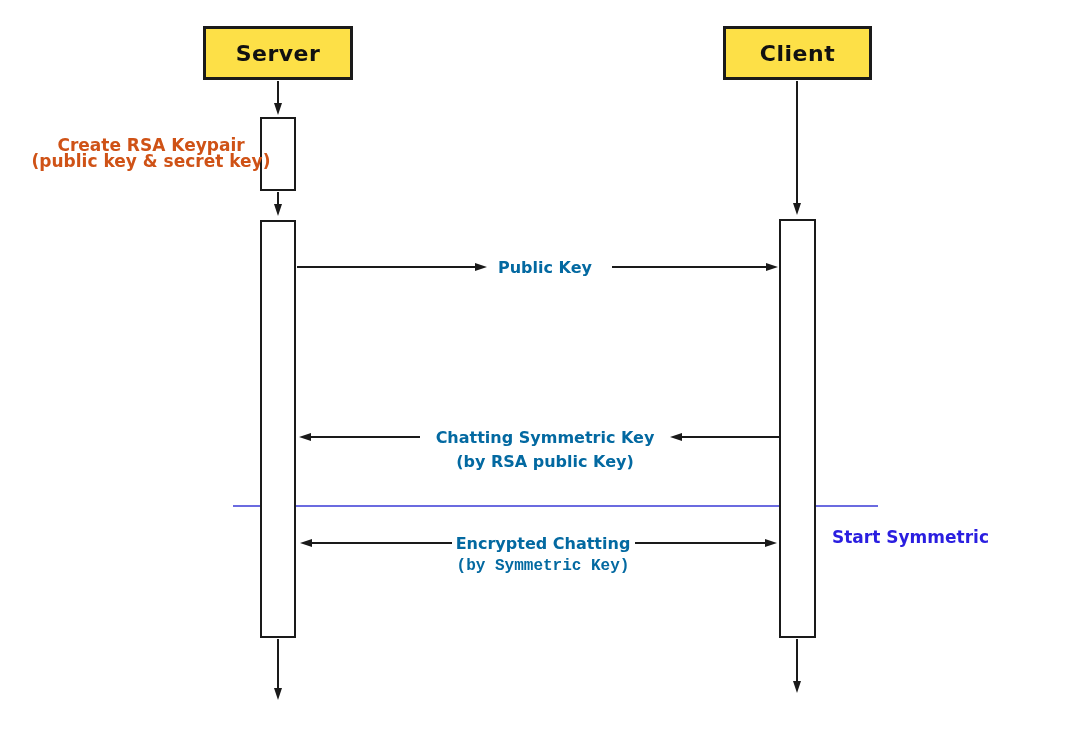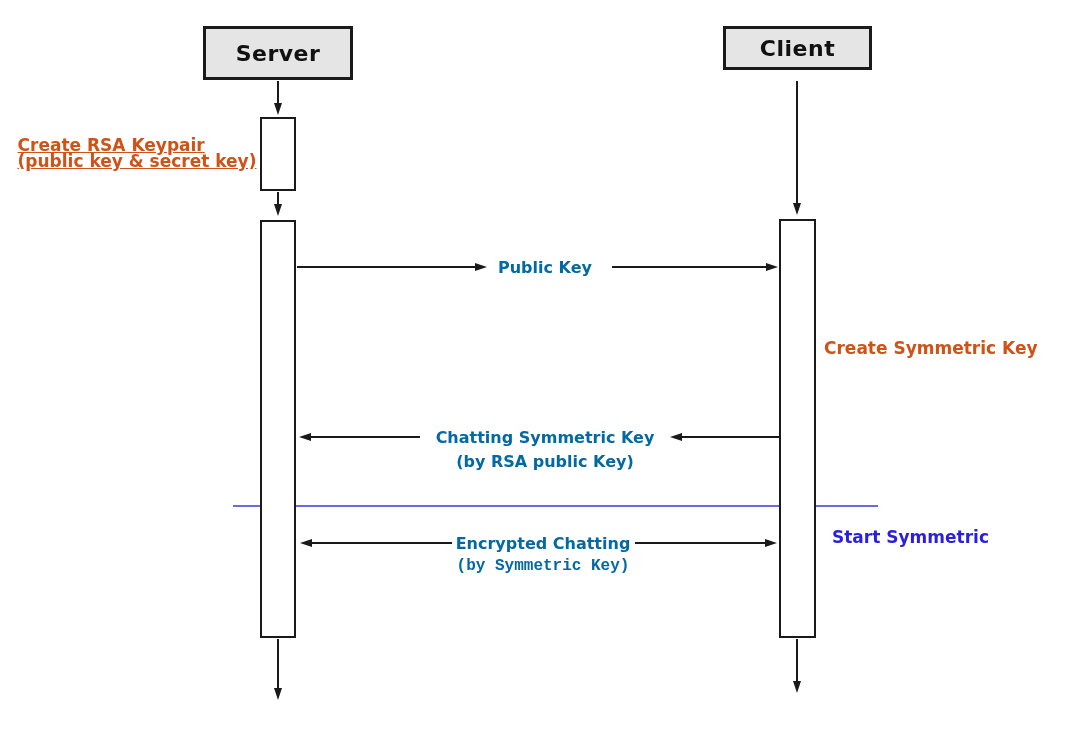--- a/index.html
+++ b/index.html
@@ -8,27 +8,27 @@
     width:1071px;height:734px;
     background:#ffffff;
     font-family:"DejaVu Sans","Liberation Sans",sans-serif;
     overflow:hidden;
   }
   .wires{position:absolute;left:0;top:0;pointer-events:none;}
   .actor{
     position:absolute;
     box-sizing:border-box;
     border:3px solid #1a1a1a;
-    background:#e5e5e5;
+    background:#fde047;
     display:flex;align-items:center;justify-content:center;
     font-weight:bold;font-size:22px;color:#111111;
     letter-spacing:0.5px;
   }
   .actor.server{left:203px;top:26px;width:150px;height:54px;}
-  .actor.client{left:723px;top:26px;width:149px;height:44px;}
+  .actor.client{left:723px;top:26px;width:149px;height:54px;}
   .activation{
     position:absolute;
     box-sizing:border-box;
     border:2.5px solid #1a1a1a;
     background:#ffffff;
   }
   .act-server-small{left:260px;top:117px;width:36px;height:74px;}
   .act-server-main{left:260px;top:220px;width:36px;height:418px;}
   .act-client-main{left:779px;top:219px;width:37px;height:419px;}
   .msg-label{
@@ -36,21 +36,21 @@
     transform:translate(-50%,-50%);
     font-weight:bold;font-size:16px;color:#0369a1;
     white-space:nowrap;background:transparent;
   }
   .note{
     position:absolute;
     color:#cf5216;
     font-weight:bold;font-size:17px;
     white-space:nowrap;line-height:16px;
   }
-  .note-rsa{left:137px;top:153px;transform:translate(-50%,-50%);text-decoration:underline;}
+  .note-rsa{left:151px;top:153px;transform:translate(-50%,-50%);text-align:center;}
   .note-symmetric{left:824px;top:348px;transform:translate(0,-50%);}
   .sep-label{
     position:absolute;
     left:832px;top:527px;
     color:#2a1ee0;
     font-weight:bold;font-size:17px;white-space:nowrap;
   }
 </style>
 </head>
 <body>
@@ -91,21 +91,20 @@
   </div>
 
   <div class="activation act-server-small"></div>
   <div class="activation act-server-main"></div>
   <div class="activation act-client-main"></div>
 
   <div class="note note-rsa">
     <div>Create RSA Keypair</div>
     <div>(public key &amp; secret key)</div>
   </div>
-  <div class="note note-symmetric">Create Symmetric Key</div>
 
   <div class="msg-label" style="left:545px;top:267px;">Public Key</div>
 
   <div class="msg-label" style="left:545px;top:437px;">Chatting Symmetric Key</div>
   <div class="msg-label" style="left:545px;top:461px;">(by RSA public Key)</div>
 
   <div class="msg-label" style="left:543px;top:543px;">Encrypted Chatting</div>
   <div class="msg-label" style="left:543px;top:566px;font-family:Liberation Mono, monospace;">(by Symmetric Key)</div>
 
   <div class="sep-label">Start Symmetric</div>

